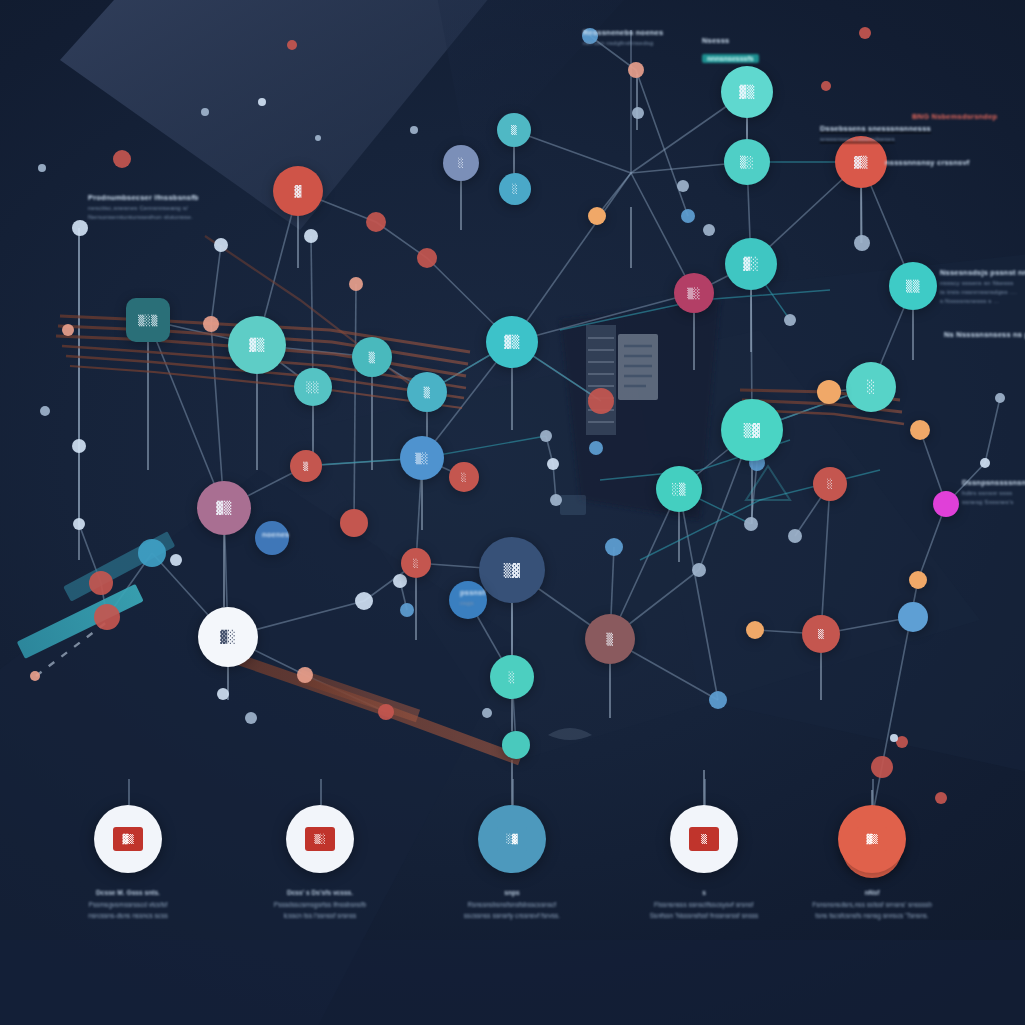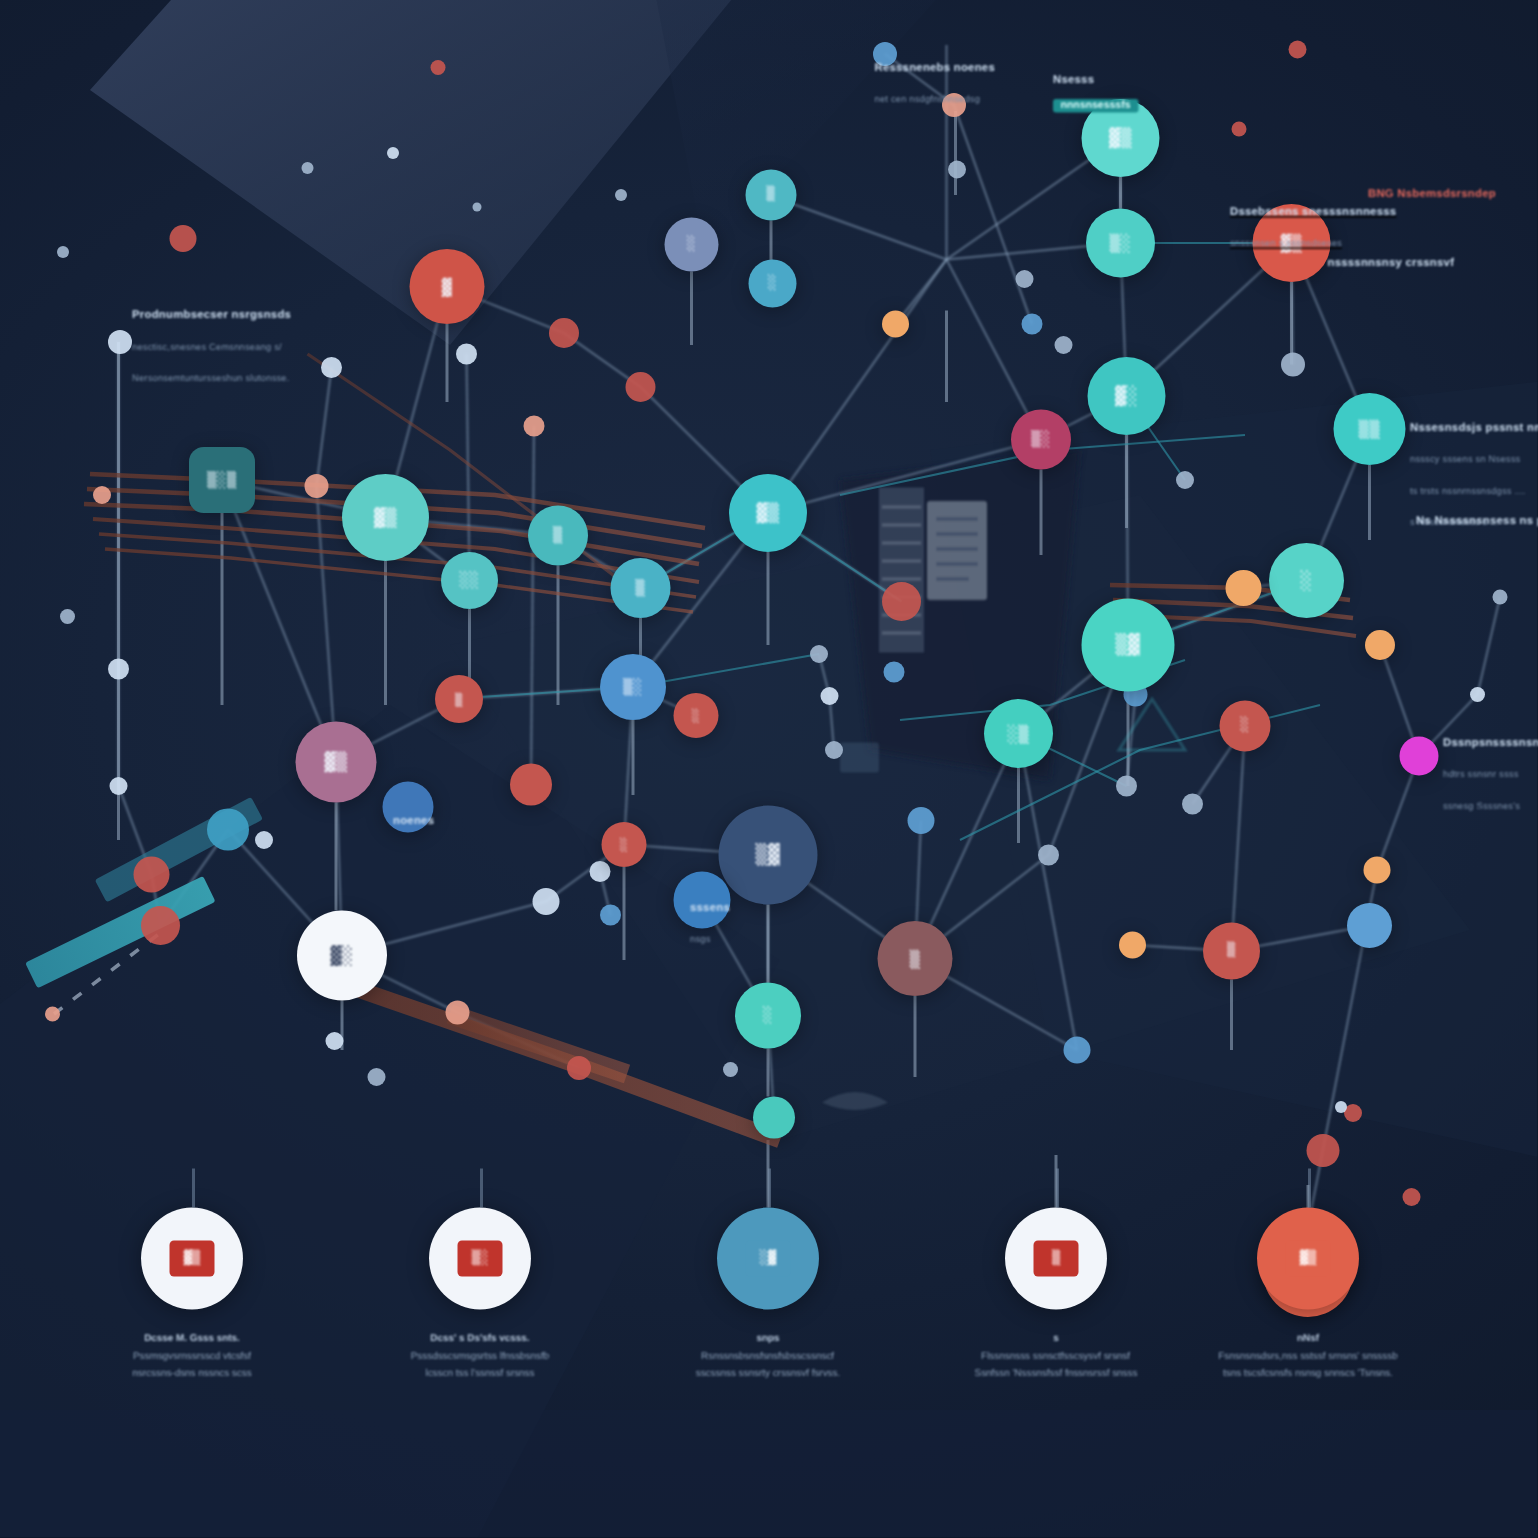--- a/index.html
+++ b/index.html
@@ -23,21 +23,20 @@
   }
 
   
   .anno{position:absolute;pointer-events:auto;}
   .anno .ln{
     display:block;
     filter:blur(.85px);
     white-space:nowrap;
     font-family:"Liberation Sans",sans-serif;
     line-height:1.45;
-    margin-top:12px;
   }
   .anno .h{font-size:7.5px;font-weight:700;color:#cfe0f2;letter-spacing:.2px;}
   .anno .s{font-size:6.2px;color:#7e93ad;letter-spacing:.15px;}
   .anno.red .h{color:#e8695c;}
   .chip{
     display:inline-block;padding:1px 5px;border-radius:2px;
     background:#1d8f90;color:#d8fbfa;font-size:7px;font-weight:700;
     filter:blur(.8px);
   }
   .chip.redbox{background:#b5473f;color:#ffd9d3;padding:3px 16px;border-radius:4px;}
@@ -419,21 +418,21 @@
       <div style="position: absolute; left: 909px; top: 571px; width: 18px; height: 18px; border-radius: 50%; background: rgb(240, 168, 104); display: flex; align-items: center; justify-content: center; pointer-events: auto; box-shadow: rgba(0, 0, 0, 0.3) 0px 2px 12px;"></div>
       <div style="position: absolute; left: 588px; top: 207px; width: 18px; height: 18px; border-radius: 50%; background: rgb(240, 168, 104); display: flex; align-items: center; justify-content: center; pointer-events: auto; box-shadow: rgba(0, 0, 0, 0.3) 0px 2px 12px;"></div>
       <div style="position: absolute; left: 746px; top: 621px; width: 18px; height: 18px; border-radius: 50%; background: rgb(240, 168, 104); display: flex; align-items: center; justify-content: center; pointer-events: auto; box-shadow: rgba(0, 0, 0, 0.3) 0px 2px 12px;"></div>
       <div style="position: absolute; left: 842px; top: 818px; width: 60px; height: 60px; border-radius: 50%; background: rgb(224, 97, 75); display: flex; align-items: center; justify-content: center; pointer-events: auto; box-shadow: rgba(0, 0, 0, 0.3) 0px 2px 12px;">
         <span class="glyph" style="font-size: 12px; font-weight: 700; color: rgb(242, 248, 255);">▓</span>
       </div>
     </div>
 
   <div class="lyr" id="anno-layer" style="pointer-events:auto;">
       <div class="anno" style="left: 88px; top: 193px;">
-        <span class="ln h">Prodnumbsecser nsrgsnsds</span>
+        <span class="ln h">Prodnumbsecser lfnssbsnsfb</span>
         <span class="ln s">nesctisc,snesnes Cemsnnseang s/</span>
         <span class="ln s">Nersonsemtuntursseshun slutonsse.</span>
       </div>
       <div class="anno" style="left: 583px; top: 28px;">
         <span class="ln h">Resssnenebs   noenes</span>
         <span class="ln s">net cen nsdgfnshnsedsg</span>
       </div>
       <div class="anno" style="left: 702px; top: 36px;"><span class="ln h">Nsesss</span><span class="chip">nnnsnsesssfs</span></div>
       <div class="anno red" style="left: 912px; top: 112px;">
         <span class="ln h">BNG Nsbemsdsrsndep</span>
@@ -456,21 +455,21 @@
       </div>
       <div class="anno" style="left: 962px; top: 478px;">
         <span class="ln h">Dssnpsnssssnsnss</span>
         <span class="ln s">hdtrs ssnsnr  ssss</span>
         <span class="ln s">ssnesg  Ssssnes's</span>
       </div>
       <div class="anno" style="left: 262px; top: 530px;">
         <span class="ln h">noenes</span>
       </div>
       <div class="anno" style="left: 460px; top: 588px;">
-        <span class="ln h">sssens</span>
+        <span class="ln h">pssnst</span>
         <span class="ln s">nsgs</span>
       </div>
     </div>
 
   <div id="legend">
       <div class="lg" style="left: 128px;">
         <div class="stem"></div>
         <div class="bub" style="background: rgb(242, 245, 250);">
           <div class="ico" style="background: rgb(192, 52, 44);">
             <span>▓▒</span>

